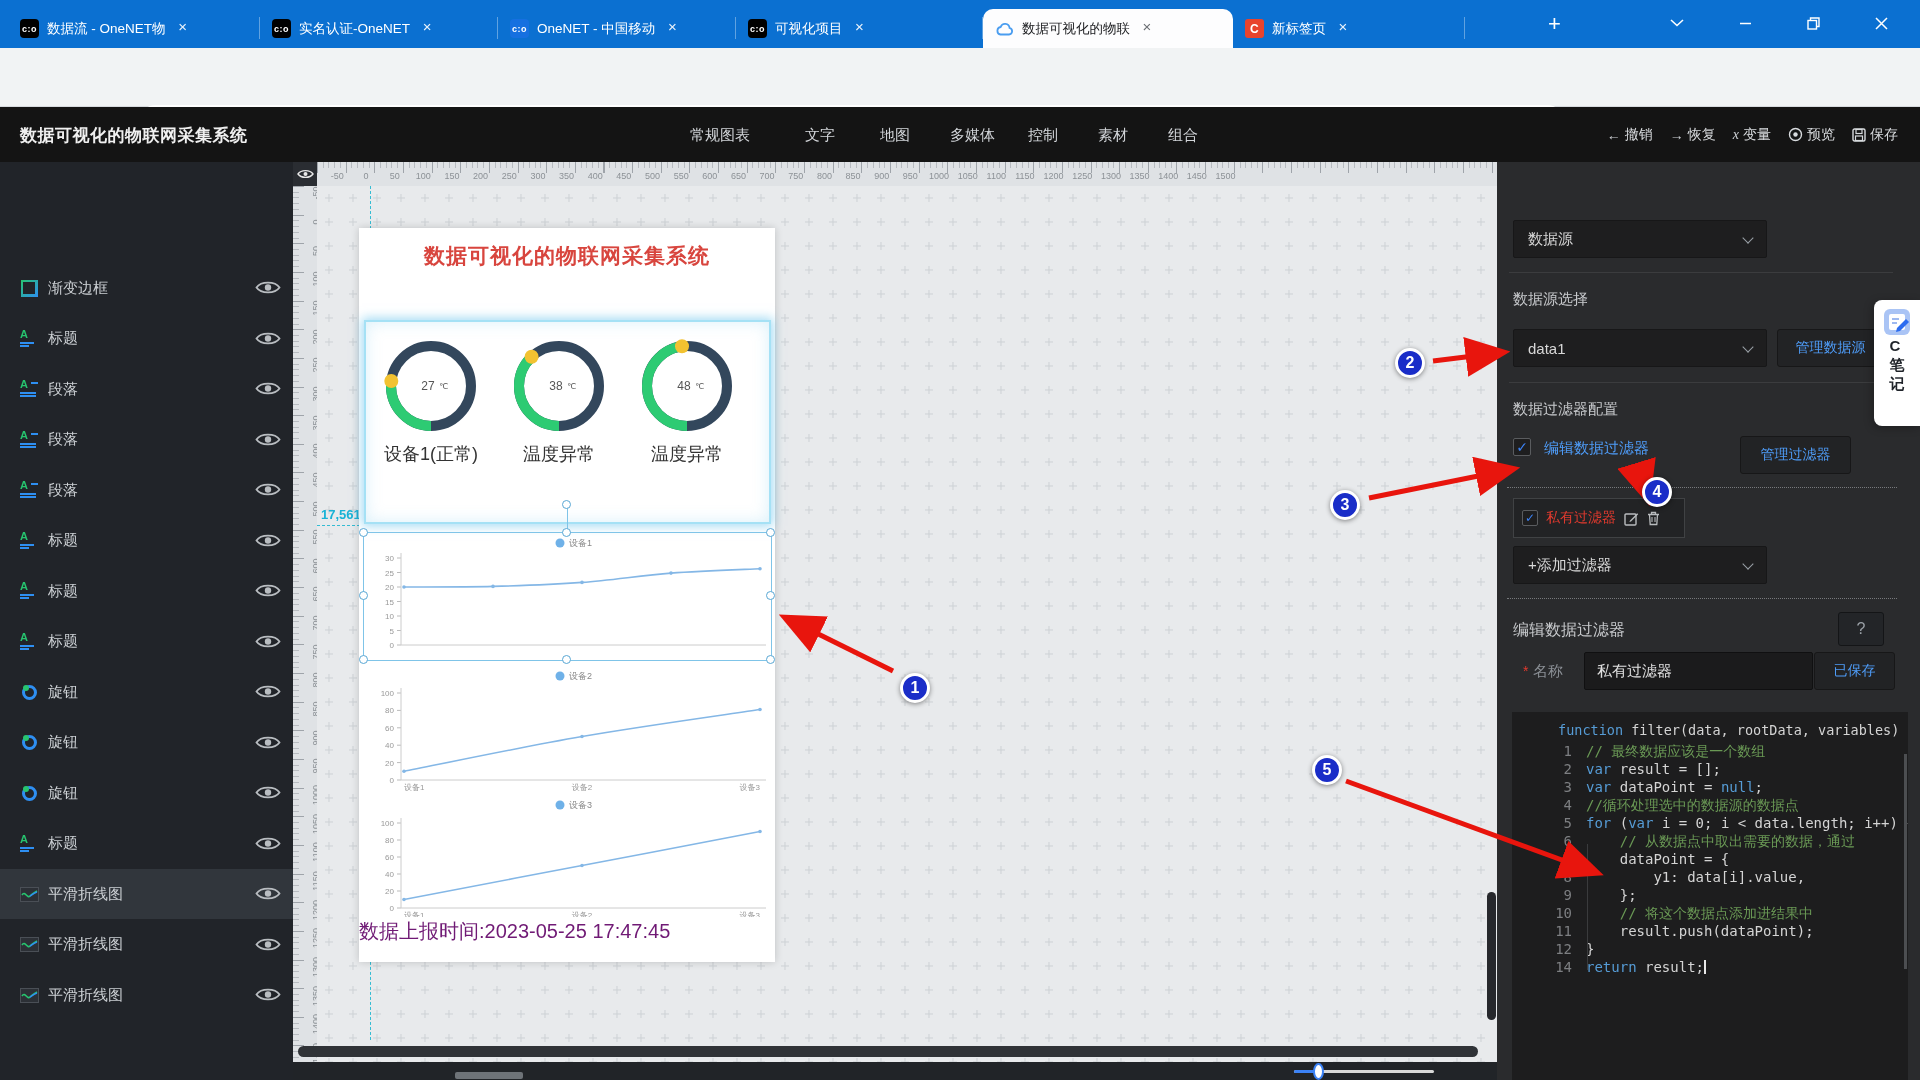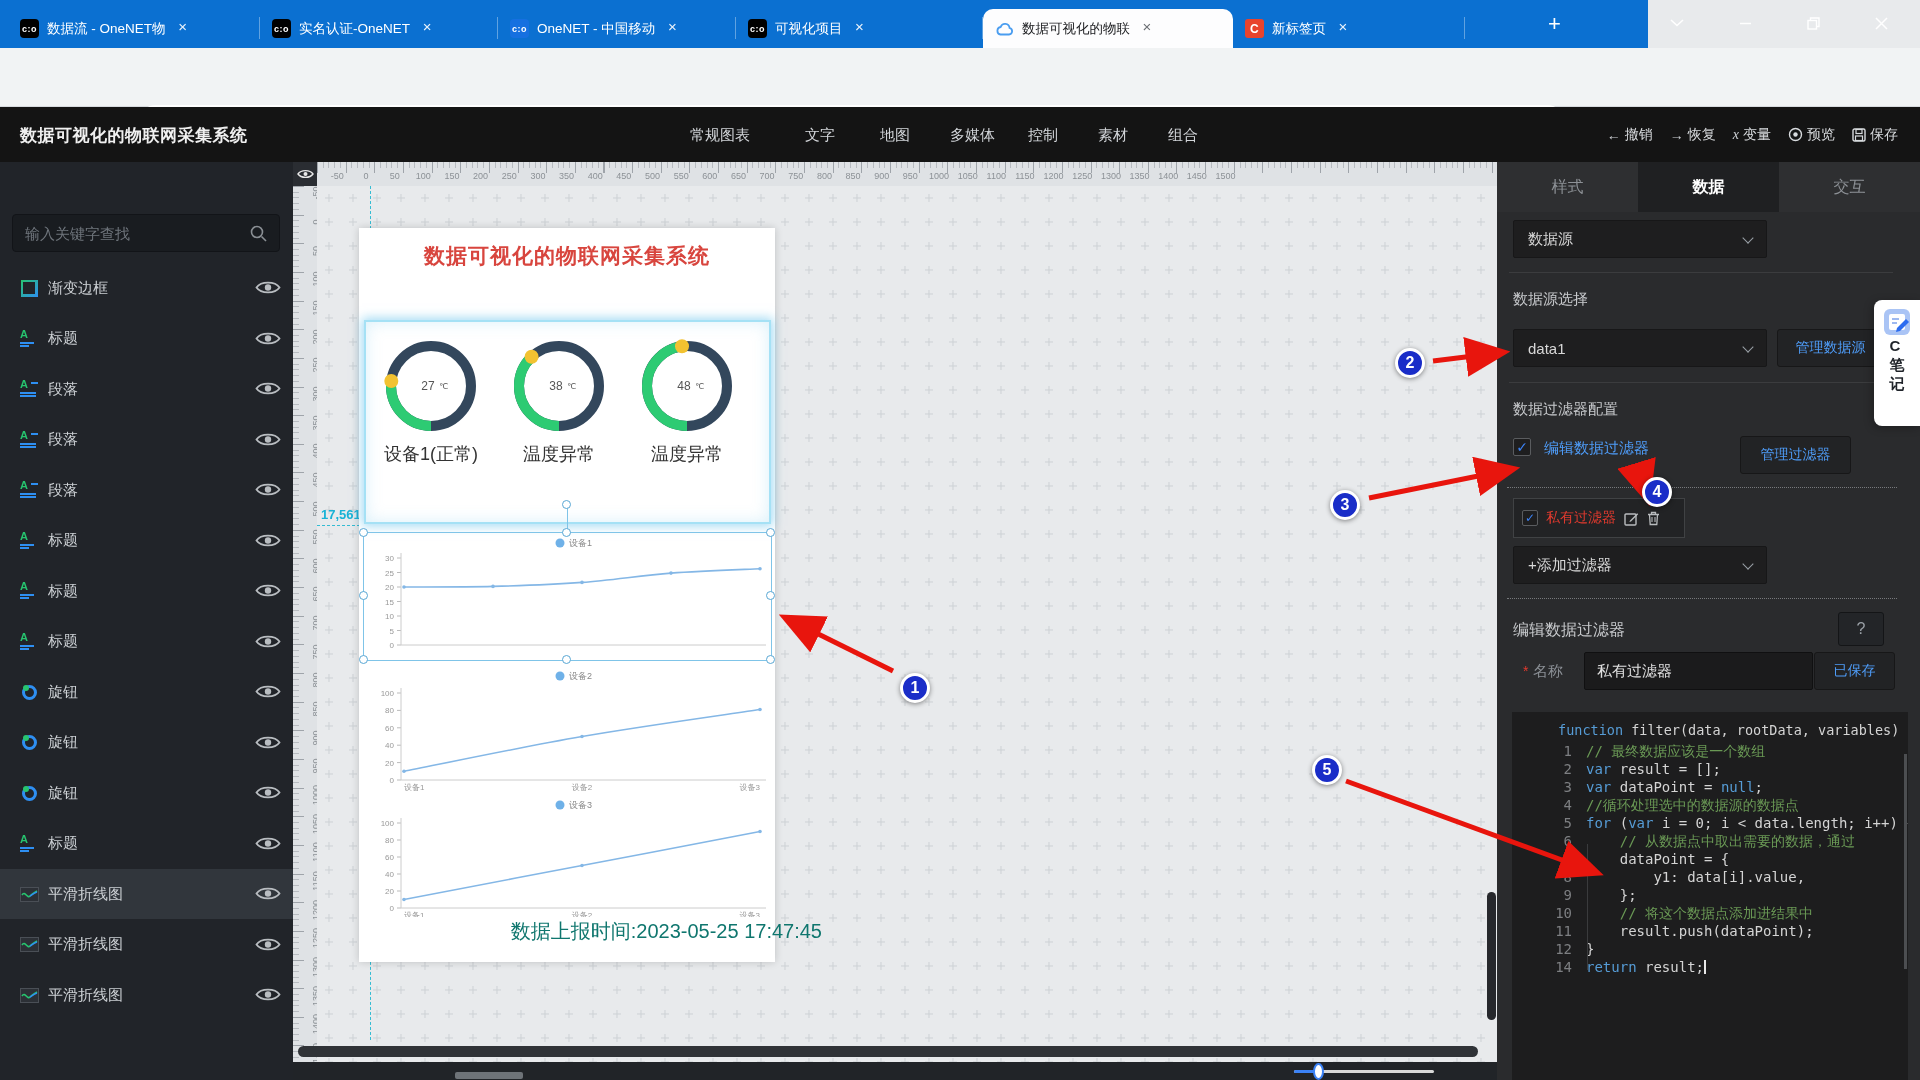--- a/index.html
+++ b/index.html
@@ -2,21 +2,21 @@
 <html><head>
 <meta charset="utf-8">
 <style>
   * { margin:0; padding:0; box-sizing:border-box; }
   html,body { width:1920px; height:1080px; overflow:hidden; background:#000;
     font-family:"Liberation Sans","DejaVu Sans",sans-serif; }
   .screen { position:relative; width:1920px; height:1080px; overflow:hidden; background:#e8eaec; }
   .abs { position:absolute; }
 
   
-  .tabbar { position:absolute; left:0; top:0; width:1648px; height:48px; background:#0b70d1; }
+  .tabbar { position:absolute; left:0; top:0; width:1920px; height:48px; background:#0b70d1; }
   .tabs { position:absolute; left:8px; top:9px; height:39px; display:flex; }
   .tab { position:relative; display:flex; align-items:center; gap:8px; padding:0 10px 0 12px;
     color:#fff; font-size:13.5px; height:39px; }
   .tab .sep { position:absolute; right:0; top:8px; width:1px; height:22px; background:rgba(255,255,255,.35); }
   .tab.active { background:#fdfdfe; color:#202124; border-radius:10px 10px 0 0; }
   .tab-title { white-space:nowrap; overflow:hidden; max-width:160px; }
   .tab-close { font-size:15px; line-height:14px; width:18px; height:18px; text-align:center; border-radius:50%; opacity:.92; }
   .tab.active .tab-close { color:#5f6368; }
   .favsq { width:19px; height:19px; border-radius:4px; background:#000; color:#fff; font-size:9px;
     font-weight:bold; display:flex; align-items:center; justify-content:center; flex:0 0 auto; letter-spacing:.5px;}
@@ -89,21 +89,21 @@
   .artboard { position:absolute; left:66px; top:66px; width:416px; height:734px; background:#fff; box-shadow:0 0 8px rgba(0,0,0,.18); }
   .art-title { position:absolute; left:0; top:14px; width:100%; text-align:center; color:#d8453e; font-size:21px; font-weight:bold; letter-spacing:1px; }
   .gauge-panel { position:absolute; left:5px; top:92px; width:407px; height:204px; background:#fff;
     border:2px solid #a5e1f5; box-shadow:0 0 10px 2px rgba(90,190,235,.55), inset 0 0 16px rgba(130,205,240,.30); }
   .gauge-col { position:absolute; top:16px; width:126px; text-align:center; }
   .gauge-label { margin-top:8px; font-size:18px; color:#333; }
   .chartbox { position:absolute; left:5px; width:407px; }
   .chartbox.selected { outline:1px solid #7fc4e8; }
   .handle { position:absolute; width:9px; height:9px; background:#fff; border:1.5px solid #59a7d4; border-radius:50%; z-index:5; }
   .rot-stem { position:absolute; width:1px; background:#7fc4e8; }
-  .art-footer { position:absolute; left:0; top:690px; width:100%; text-align:right; color:#0f766e; font-size:20px;margin-left:47px; }
+  .art-footer { position:absolute; left:0; top:690px; width:100%; text-align:left; color:#701a75; font-size:20px; }
 
   .hscroll { position:absolute; left:298px; top:1046px; width:1180px; height:11px; background:#303337; border-radius:6px; }
   .vscroll { position:absolute; left:1487px; top:730px; width:9px; height:128px; background:#26282c; border-radius:5px; }
   .bottombar { position:absolute; left:293px; top:1062px; width:1204px; height:18px; background:#212428; }
   .chip { position:absolute; left:162px; top:10px; width:68px; height:7px; background:#6e7378; border-radius:2px; }
   .zoom-track { position:absolute; left:1001px; top:8px; width:140px; height:3px; background:#d8d8d8; border-radius:2px; }
   .zoom-fill { position:absolute; left:1001px; top:8px; width:24px; height:3px; background:#3b82f6; border-radius:2px; }
   .zoom-handle { position:absolute; left:1020px; top:1px; width:11px; height:17px; background:#fff; border:2px solid #3b82f6; border-radius:50%; }
 
   
@@ -339,29 +339,20 @@
               <rect x="4" y="1.5" width="6" height="4" stroke="#d8dbde" stroke-width="1.2"></rect>
               <rect x="3.5" y="8" width="7" height="4.5" stroke="#d8dbde" stroke-width="1.2"></rect>
             </svg>
           </span>
           <span>保存</span>
         </span>
       </div>
   </div>
 
   <div class="sidebar">
-    <div class="search">
-      <input placeholder="输入关键字查找" style="">
-      <span id="srch-ic">
-          <svg width="17" height="17" viewBox="0 0 17 17" fill="none">
-            <circle cx="7" cy="7" r="5.5" stroke="#8a8f94" stroke-width="1.6"></circle>
-            <path d="M11.5 11.5L16 16" stroke="#8a8f94" stroke-width="1.6"></path>
-          </svg>
-        </span>
-    </div>
     <div id="layer-list">
         <div class="layer-row " style="top:101px">
      <span class="layer-ic">
             <span class="ic-gradborder">
               <div></div>
             </span>
           </span>
      <span class="layer-label">渐变边框</span>
      <span class="layer-eye">
             <svg width="26" height="17" viewBox="0 0 26 17" fill="none">
@@ -812,25 +803,20 @@
 
   <div class="hscroll"></div>
   <div class="bottombar">
     <div class="chip"></div>
     <div class="zoom-track"></div>
     <div class="zoom-fill"></div>
     <div class="zoom-handle"></div>
   </div>
 
   <div class="panel">
-    <div class="p-tabs" id="p-tabs">
-        <div class="p-tab ">样式</div>
-        <div class="p-tab active">数据</div>
-        <div class="p-tab ">交互</div>
-      </div>
 
     <div class="dd" style="top:58px">
       <span>数据源</span>
         <span class="chev"></span>
     </div>
     <div class="divider" style="top:110px"></div>
 
     <div class="p-label" style="top:128px">数据源选择</div>
     <div class="dd" style="top:167px">
       <span>data1</span>

